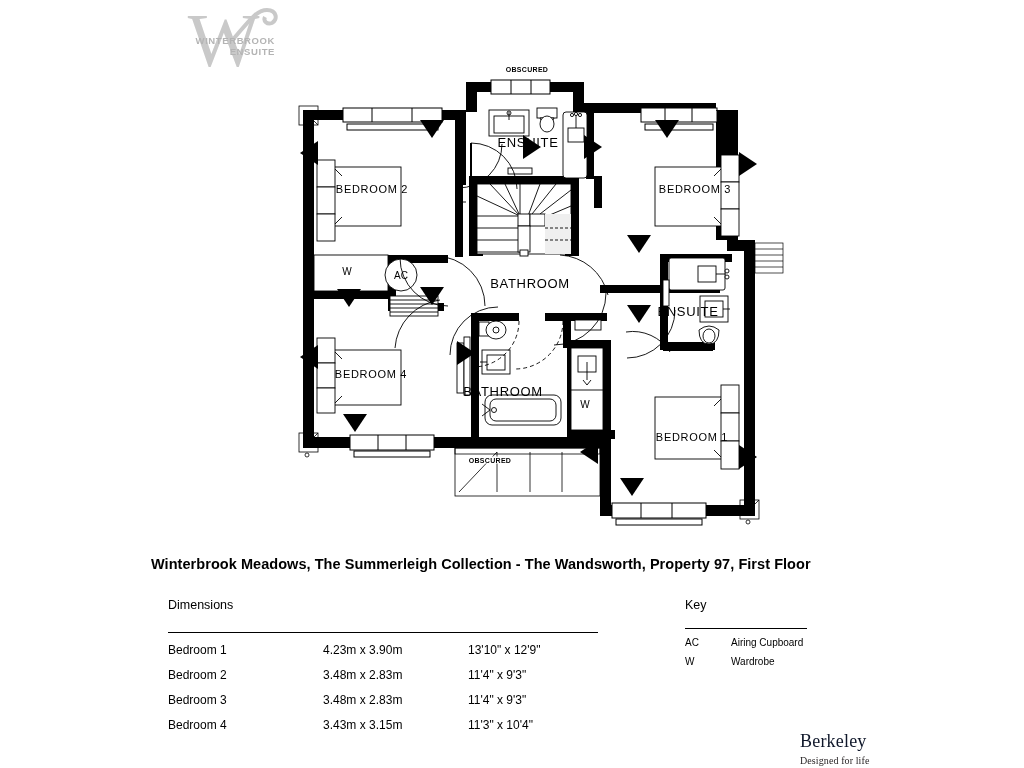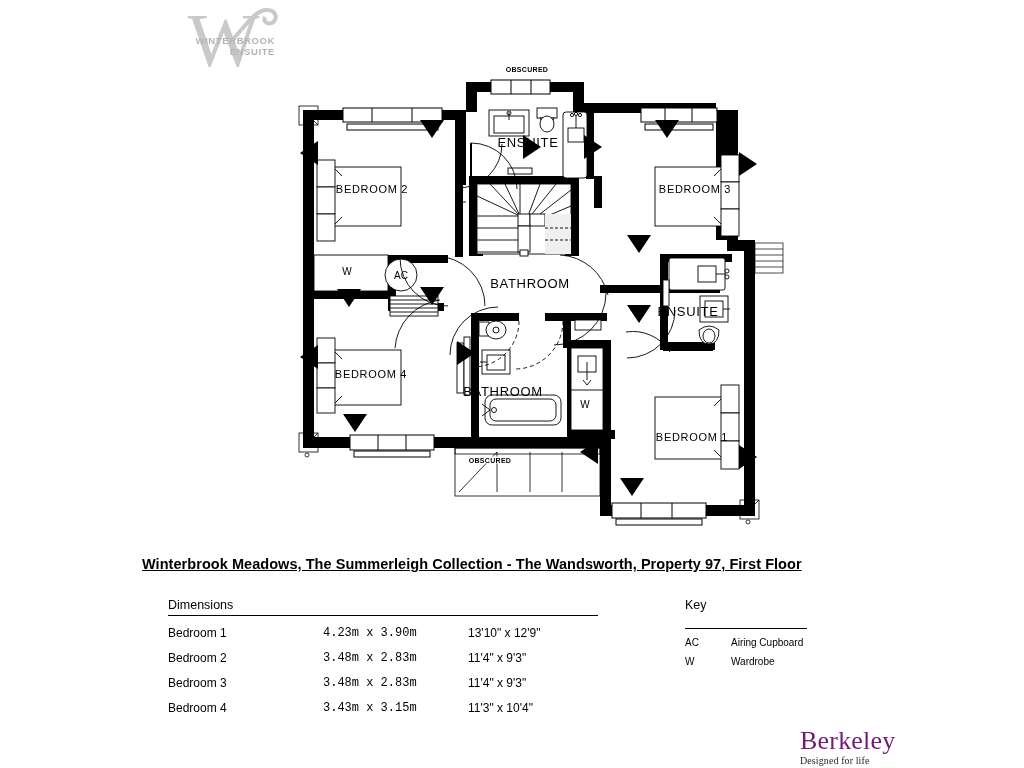--- a/index.html
+++ b/index.html
@@ -22,42 +22,42 @@
   #plan svg{position:absolute;left:0;top:0;}
 
   .rmlabel{position:absolute;font-size:13px;letter-spacing:.7px;
      white-space:nowrap;transform:translate(-50%,-50%);}
   .rmlabel.big{font-size:11px;}
   .obsc{position:absolute;font-size:7px;font-weight:bold;letter-spacing:.3px;
      white-space:nowrap;transform:translate(-50%,-50%);background:#fff;padding:0 1px;}
   .wlbl{position:absolute;font-size:10px;transform:translate(-50%,-50%);}
 
   
-  #title{position:absolute;left:142px;top:556px;font-size:14.5px;
-     font-weight:bold;letter-spacing:.05px;white-space:nowrap;text-decoration:underline;}
+  #title{position:absolute;left:151px;top:556px;font-size:14.5px;
+     font-weight:bold;letter-spacing:.05px;white-space:nowrap;}
 
   
   #dims{position:absolute;left:168px;top:598px;width:430px;}
-  #dims .hd{font-size:12.5px;padding-bottom:3px;border-bottom:1px solid #000;}
+  #dims .hd{font-size:12.5px;padding-bottom:20px;border-bottom:1px solid #000;}
   #dims table{border-collapse:collapse;width:100%;margin-top:4px;}
   #dims td{font-size:12px;padding:5.5px 0 5.5px 0;vertical-align:top;}
   #dims td.c1{width:155px;}
-  #dims td.c2{width:145px;font-family:Liberation Mono, monospace;}
+  #dims td.c2{width:145px;}
 
   
   #key{position:absolute;left:685px;top:598px;width:122px;}
   #key .hd{font-size:12.5px;padding-bottom:16px;border-bottom:1px solid #000;}
   #key table{border-collapse:collapse;margin-top:4px;}
   #key td{font-size:10px;padding:4px 0;vertical-align:top;}
   #key td.k{width:46px;}
 
   
   #bk{position:absolute;left:800px;top:728px;width:110px;}
-  #bk .bname{font-family:"Liberation Serif",serif;font-size:26px;
-     line-height:26px;color:#701a75;letter-spacing:.2px;}
+  #bk .bname{font-family:"Liberation Serif",serif;font-size:18px;
+     line-height:26px;color:#0f172a;letter-spacing:.2px;}
   #bk .btag{font-family:"Liberation Serif",serif;font-size:10px;
      color:#231f20;margin-top:1px;letter-spacing:.1px;}
 </style>
 </head>
 <body>
 
 <div id="wm-logo">
   <div class="wmW">W</div>
   <svg class="swoosh" viewBox="0 0 52 40">
     <path d="M2 38 C20 18 28 4 40 4 C50 4 51 14 45 17 C40 19 36 15 38 11" fill="none" stroke="#c9c9c9" stroke-width="4"></path>

